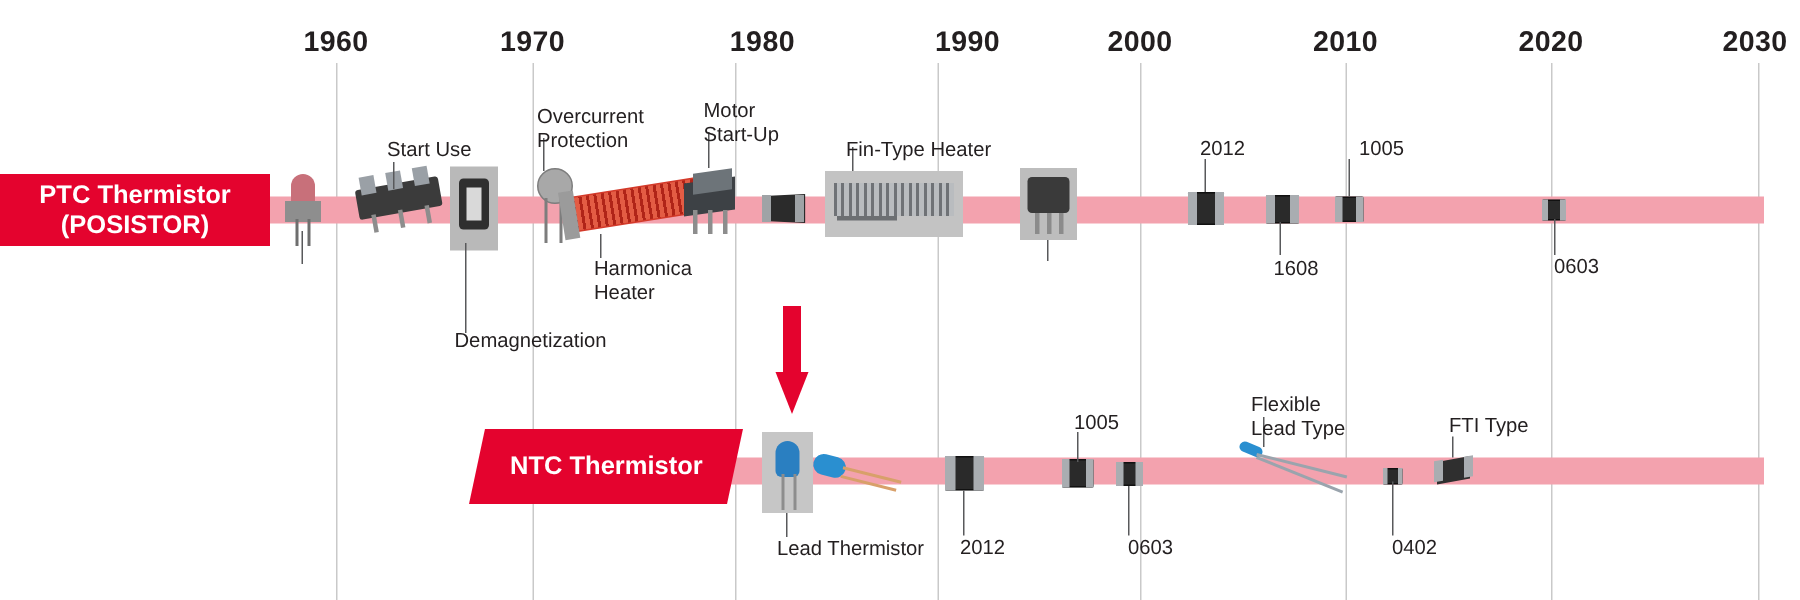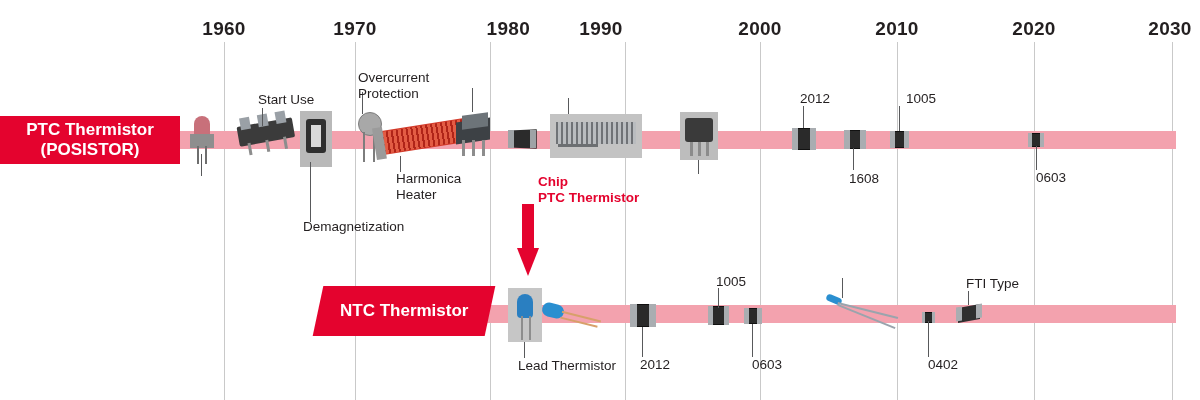--- a/index.html
+++ b/index.html
@@ -159,21 +159,21 @@
   <div class="vline" style="left:490px;height:374px;"></div>
   <div class="vline" style="left:625px;height:374px;"></div>
   <div class="vline" style="left:760px;height:374px;"></div>
   <div class="vline" style="left:897px;height:374px;"></div>
   <div class="vline" style="left:1034px;height:374px;"></div>
   <div class="vline" style="left:1172px;height:374px;"></div>
 
   <div class="decade" style="left:184px;">1960</div>
   <div class="decade" style="left:315px;">1970</div>
   <div class="decade" style="left:450px;text-align:right;">1980</div>
-  <div class="decade" style="left:561px;">1990</div>
+  <div class="decade" style="left:605px;">1990</div>
   <div class="decade" style="left:720px;">2000</div>
   <div class="decade" style="left:857px;">2010</div>
   <div class="decade" style="left:994px;">2020</div>
   <div class="decade" style="left:1130px;">2030</div>
 
   <div class="rail" id="rail-ptc"></div>
   <div class="rail" id="rail-ntc"></div>
 
   <div class="catlabel" id="cat-ptc">PTC Thermistor
 (POSISTOR)</div>
@@ -267,27 +267,28 @@
   <div class="leader" style="left:853px;top:132px;height:22px;"></div>
   <div class="leader" style="left:899px;top:90px;height:25px;"></div>
   <div class="leader" style="left:1036px;top:130px;height:24px;"></div>
 
   <div class="ann" style="left:258px;top:76px;width:110px;">Start Use</div>
   <div class="ann" style="left:303px;top:203px;width:140px;">Demagnetization</div>
   <div class="ann" style="left:358px;top:54px;width:100px;">Overcurrent
 Protection</div>
   <div class="ann" style="left:396px;top:155px;width:90px;">Harmonica
 Heater</div>
+  <div class="ann" style="left:469px;top:50px;width:70px;">Motor
+Start-Up</div>
+  <div class="ann" style="left:564px;top:76px;width:140px;">Fin-Type Heater</div>
   <div class="ann" style="left:800px;top:75px;width:50px;">2012</div>
   <div class="ann" style="left:849px;top:155px;width:50px;">1608</div>
   <div class="ann" style="left:906px;top:75px;width:50px;">1005</div>
   <div class="ann" style="left:1036px;top:154px;width:50px;">0603</div>
 
-  <div class="annred" style="left:538px;top:158px;width:130px;">Chip
-PTC Thermistor</div>
 
   <div id="bigarrow">
     <div class="shaft"></div>
       <div class="head"></div>
   </div>
 
   <div class="part" id="n-lead">
     <div class="bead"></div>
       <div class="w1"></div>
       <div class="w2"></div>
@@ -333,17 +334,19 @@
   <div class="leader" style="left:718px;top:272px;height:20px;"></div>
   <div class="leader" style="left:752px;top:308px;height:33px;"></div>
   <div class="leader" style="left:842px;top:262px;height:20px;"></div>
   <div class="leader" style="left:928px;top:305px;height:36px;"></div>
   <div class="leader" style="left:968px;top:275px;height:14px;"></div>
 
   <div class="ann" style="left:518px;top:342px;width:120px;">Lead Thermistor</div>
   <div class="ann" style="left:640px;top:341px;width:50px;">2012</div>
   <div class="ann" style="left:716px;top:258px;width:50px;">1005</div>
   <div class="ann" style="left:752px;top:341px;width:50px;">0603</div>
+  <div class="ann" style="left:834px;top:246px;width:100px;">Flexible
+Lead Type</div>
   <div class="ann" style="left:928px;top:341px;width:50px;">0402</div>
   <div class="ann" style="left:966px;top:260px;width:80px;">FTI Type</div>
 
 
 </div>
 
 </body></html>

